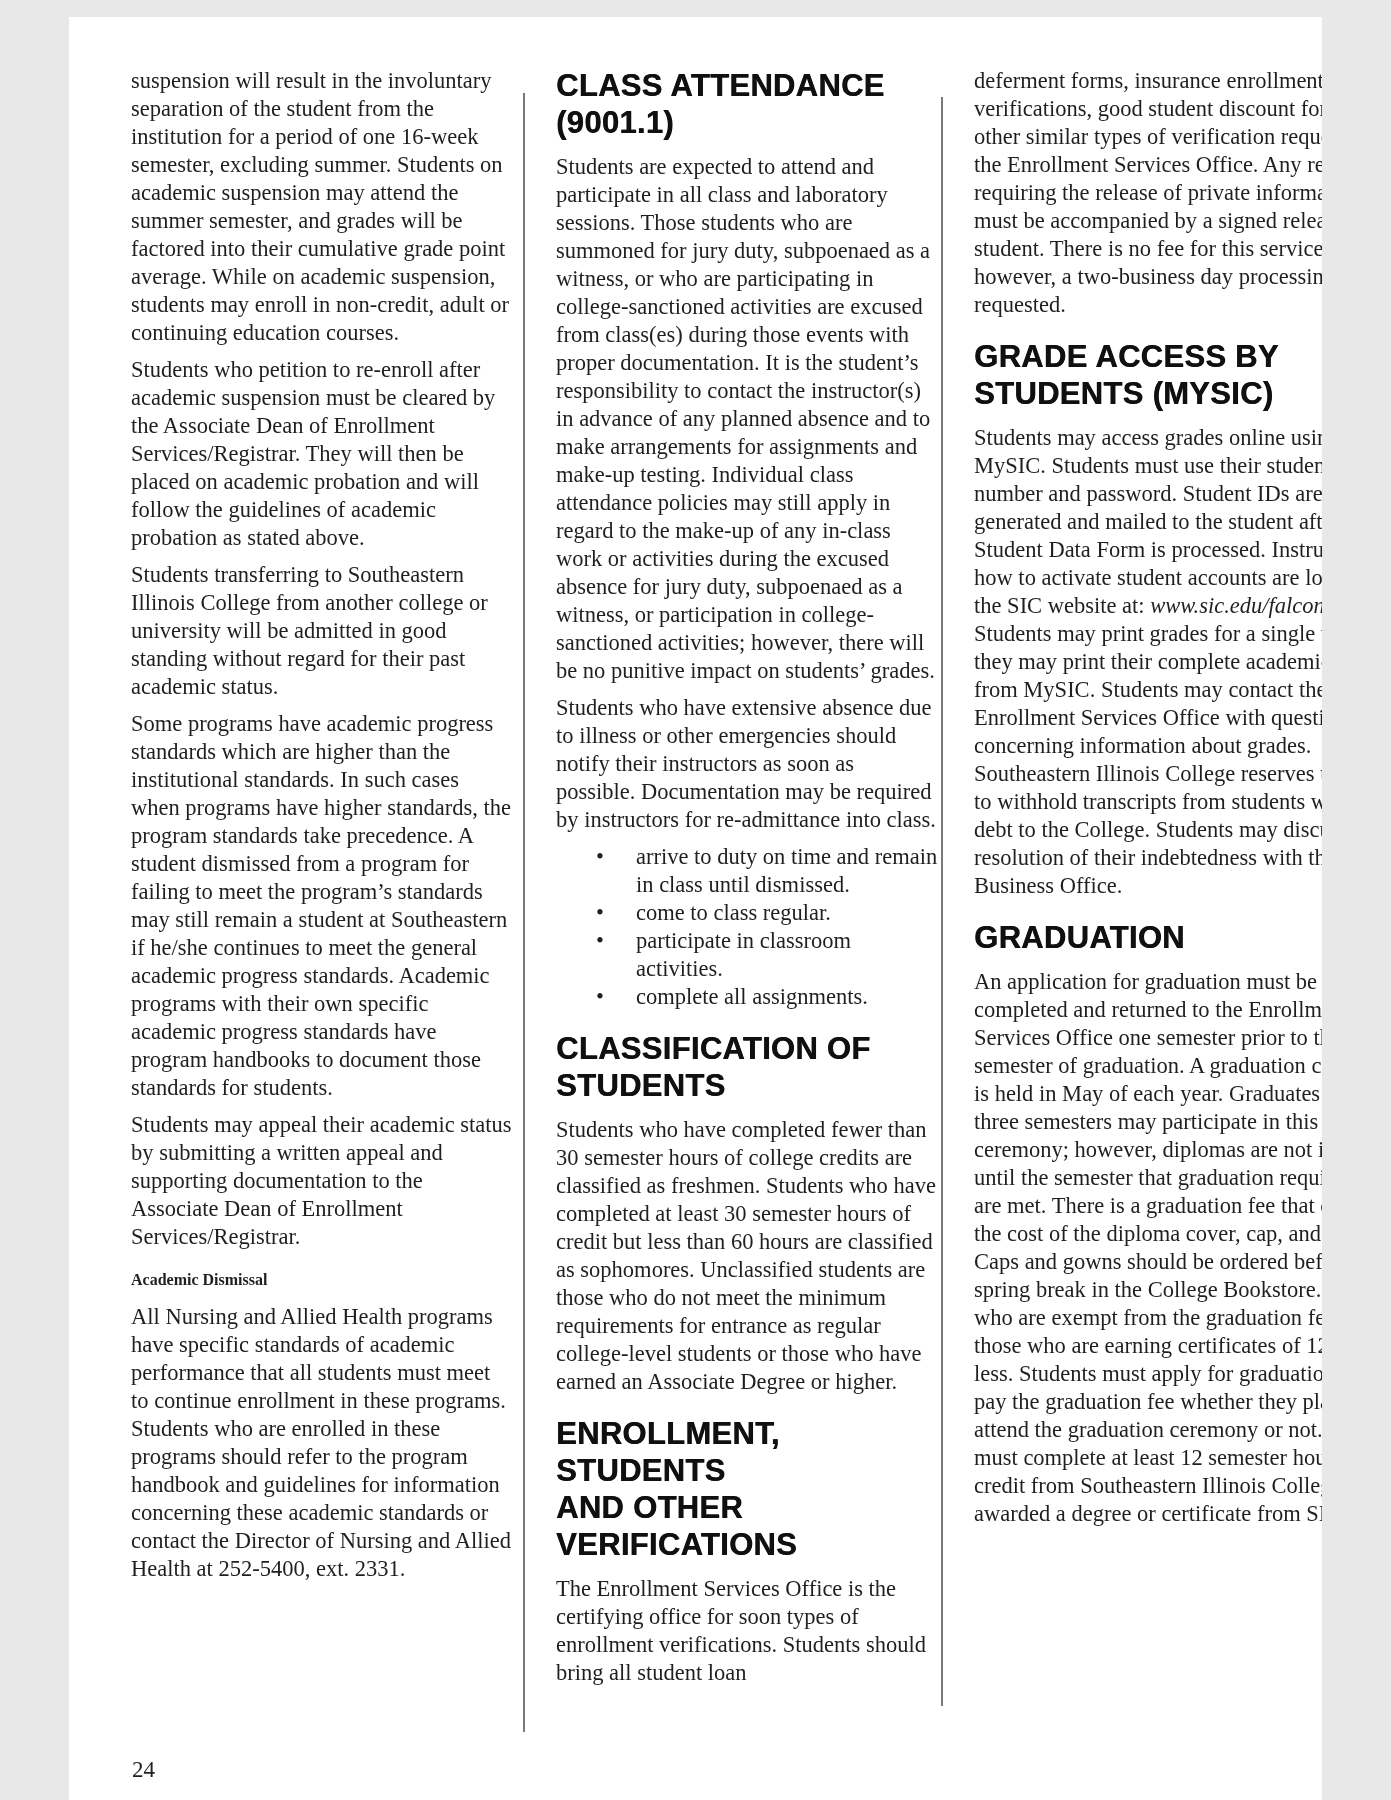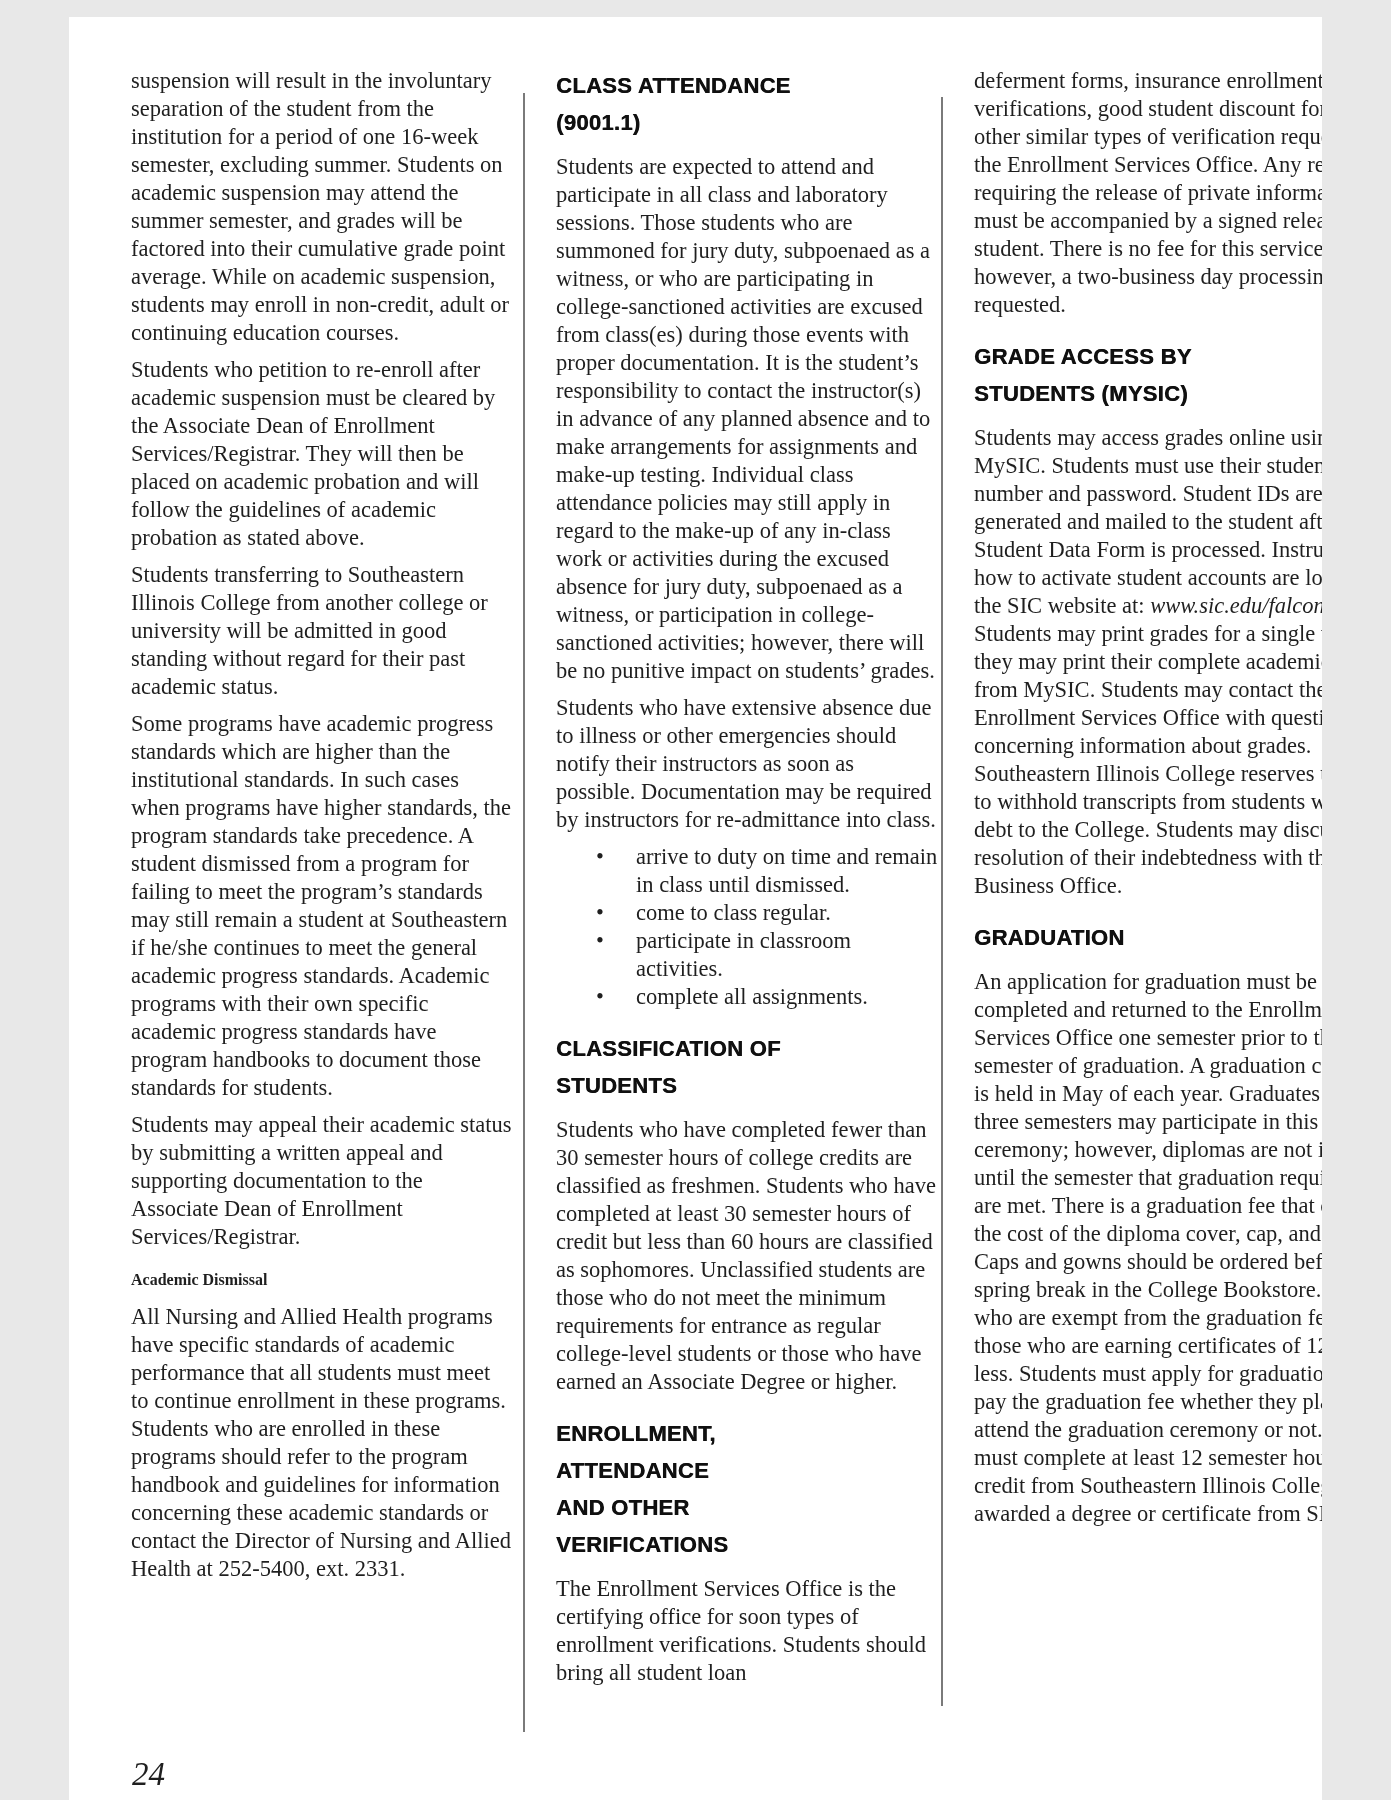--- a/index.html
+++ b/index.html
@@ -27,21 +27,21 @@
   }
   #col1{left:62px;width:382px;}
   #col2{left:487px;width:382px;}
   #col3{left:905px;width:436px;}
   .column > :first-child{margin-top:0;}
   p{margin:0 0 9px 0;}
   em{font-style:italic;}
   .heading{
     font-family:"Liberation Sans", sans-serif;
     font-weight:bold;
-    font-size:22px;
+    font-size:31px;
     line-height:37px;
     letter-spacing:.3px;
     color:var(--heading);
     margin:19px 0 12px 0;
     white-space:pre-line;
     text-shadow:.5px 0 0 currentColor;
   }
   .subheading{
     font-family:"Liberation Serif", serif;
     font-weight:bold;
@@ -59,22 +59,21 @@
   .divider{
     position:absolute;
     width:2px;
     background:var(--divider);
   }
   #divider1{left:454px;top:76px;height:1639px;}
   #divider2{left:872px;top:80px;height:1609px;}
   .page-number{
     position:absolute;
     left:63px;top:1741px;
-    font-style:italic;
-    font-size:33px;
+    font-size:23px;
     line-height:1;
   }
 </style>
 </head>
 <body>
 
 <div class="page">
   <div class="column" id="col1">
       <p>suspension will result in the involuntary separation of the student from the institution for a period of one 16-week semester, excluding summer. Students on academic suspension may attend the summer semester, and grades will be factored into their cumulative grade point average. While on academic suspension, students may enroll in non-credit, adult or continuing education courses.</p>
       <p>Students who petition to re-enroll after academic suspension must be cleared by the Associate Dean of Enrollment Services/Registrar. They will then be placed on academic probation and will follow the guidelines of academic probation as stated above.</p>
@@ -105,21 +104,21 @@
         </li>
         <li>
           <span class="marker">•</span>
           <span>complete all assignments.</span>
         </li>
       </ul>
       <h2 class="heading">CLASSIFICATION OF
 STUDENTS</h2>
       <p>Students who have completed fewer than 30 semester hours of college credits are classified as freshmen. Students who have completed at least 30 semester hours of credit but less than 60 hours are classified as sophomores. Unclassified students are those who do not meet the minimum requirements for entrance as regular college-level students or those who have earned an Associate Degree or higher.</p>
       <h2 class="heading">ENROLLMENT,
-ATTENDANCE
+STUDENTS
 AND OTHER
 VERIFICATIONS</h2>
       <p>The Enrollment Services Office is the certifying office for soon types of enrollment verifications. Students should bring all student loan</p>
     </div>
   <div class="divider" id="divider2"></div>
   <div class="column" id="col3">
       <p>deferment forms, insurance enrollment verifications, good student discount forms, and other similar types of verification requests to the Enrollment Services Office. Any requests requiring the release of private information must be accompanied by a signed release by the student. There is no fee for this service; however, a two-business day processing time is requested.</p>
       <h2 class="heading">GRADE ACCESS BY
 STUDENTS (MYSIC)</h2>
       <p><span>Students may access grades online using MySIC. Students must use their student ID number and password. Student IDs are generated and mailed to the student after the Student Data Form is processed. Instructions on how to activate student accounts are located on the SIC website at: </span><em>www.sic.edu/falconnet</em><span>. Students may print grades for a single term or they may print their complete academic record from MySIC. Students may contact the Enrollment Services Office with questions concerning information about grades. Southeastern Illinois College reserves the right to withhold transcripts from students who are in debt to the College. Students may discuss the resolution of their indebtedness with the Business Office.</span></p>

